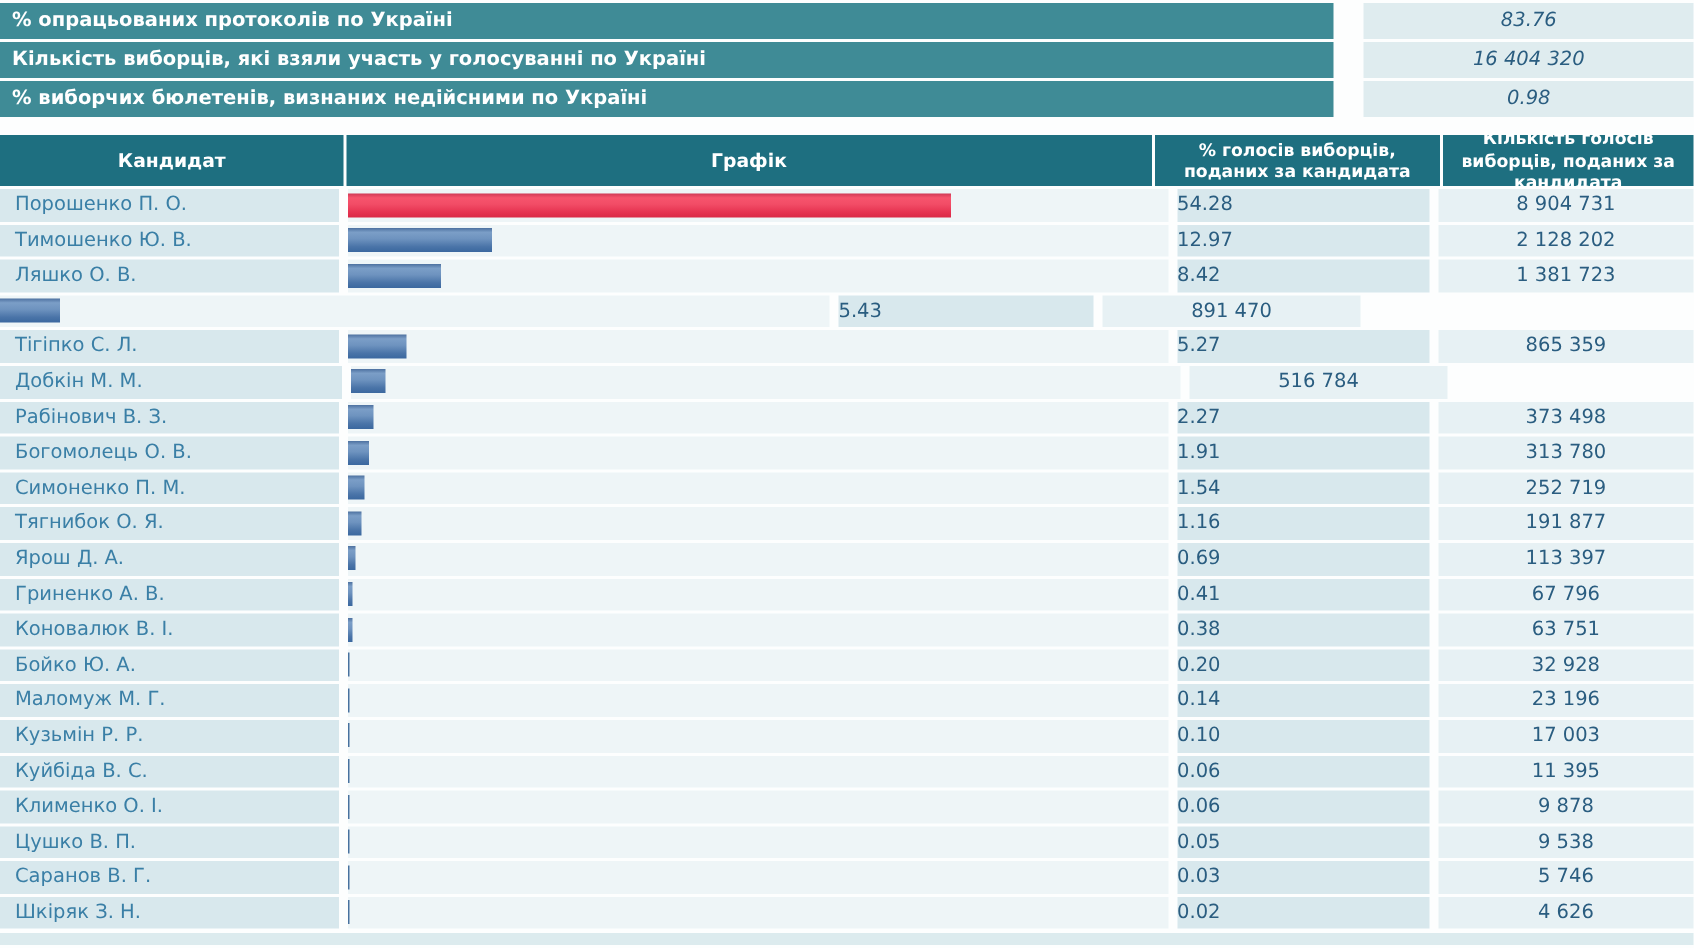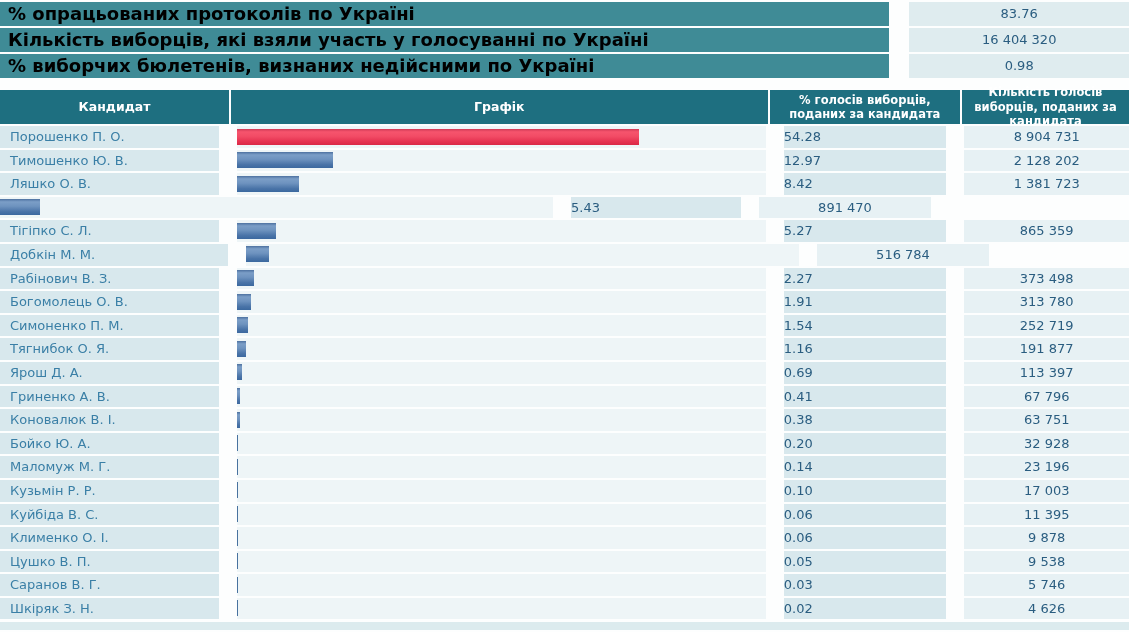--- a/index.html
+++ b/index.html
@@ -9,44 +9,44 @@
     font-family: "DejaVu Sans", "Liberation Sans", sans-serif;
   }
   .page { width: 1129px; height: 632px; position: relative; }
 
   
   .summary { padding-top: 2px; margin-bottom: 12px; }
   .srow { display: flex; height: 24px; margin-bottom: 2px; }
   .slabel {
     width: 891px; margin-right: 20px; padding-left: 8px;
     background: var(--summary_label_bg, #3f8b96);
-    color: #000000; font-size: 18px; font-weight: bold;
+    color: #ffffff; font-size: 13px; font-weight: bold;
     line-height: 24px; white-space: nowrap; overflow: hidden;
   }
   .svalue {
     width: 222px; background: var(--summary_value_bg, #dfecef);
     color: var(--value_text, #2a5d80); font-size: 13px;
-    line-height: 24px; text-align: center;
+    line-height: 24px; text-align: center; font-style: italic;
   }
 
   
   .results { width: 1129px; }
   .thead { display: flex; gap: 2px; height: 34px; margin-bottom: 2px; }
   .th {
     background: var(--table_header_bg, #1e6f80); color: #ffffff;
     font-weight: bold; font-size: 12.5px;
     display: flex; align-items: center; justify-content: center;
     text-align: center; line-height: 1.25;
   }
   .th-candidate { width: 236px; }
   .th-graph { width: 553px; }
   .th-pct { width: 196px; font-size: 11.5px; padding: 0 2px; box-sizing: border-box; }
   .th-count { width: 172px; font-size: 11.5px; padding: 0 2px; box-sizing: border-box; }
 
-  .row { display: flex; gap: 18px; height: 21.6px; margin-bottom: 2px; }
+  .row { display: flex; gap: 6px; height: 21.6px; margin-bottom: 2px; }
   .cell { font-size: 13px; line-height: 21.6px; }
   .c-name {
     width: 228px; background: var(--cell_dark_bg, #d8e8ed);
     color: var(--name_text, #3a7fa6); padding-left: 10px; box-sizing: border-box;
     white-space: nowrap; overflow: hidden;
   }
   .c-graph { width: 553px; background: var(--cell_light_bg, #eef5f7); position: relative; }
   .c-pct {
     width: 170px; background: var(--cell_dark_bg, #d8e8ed);
     color: var(--value_text, #2a5d80); text-align: left;

